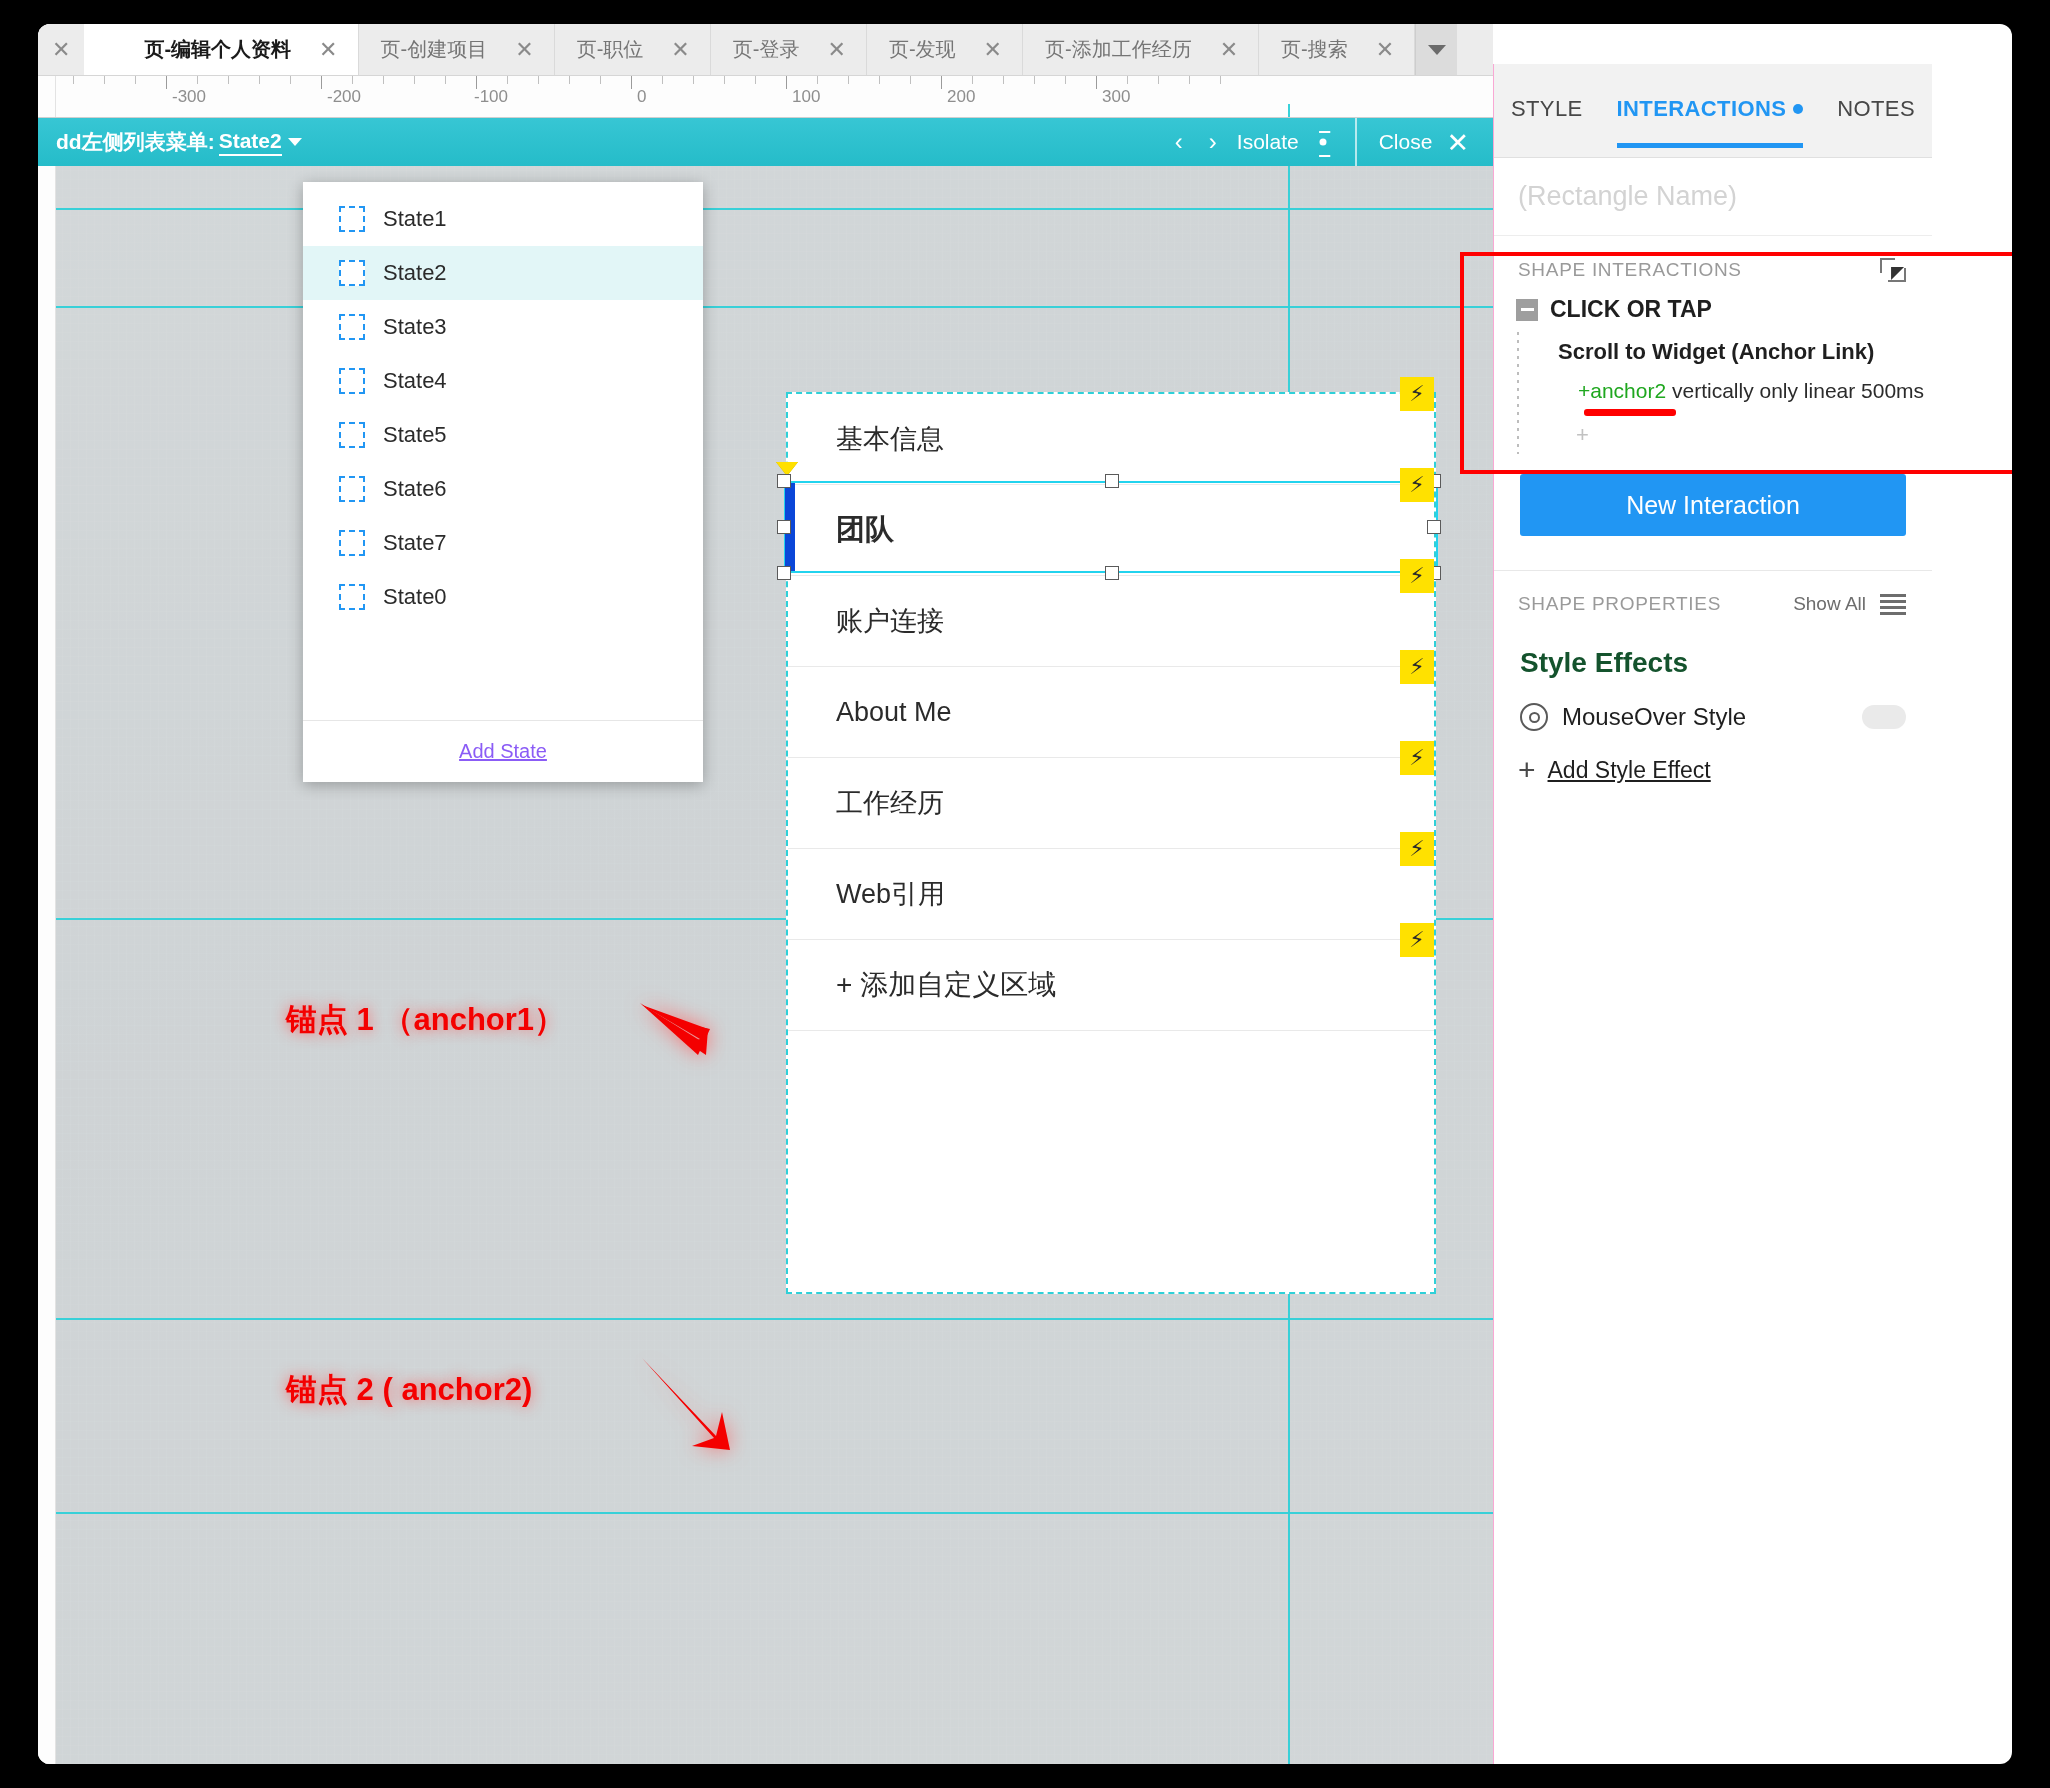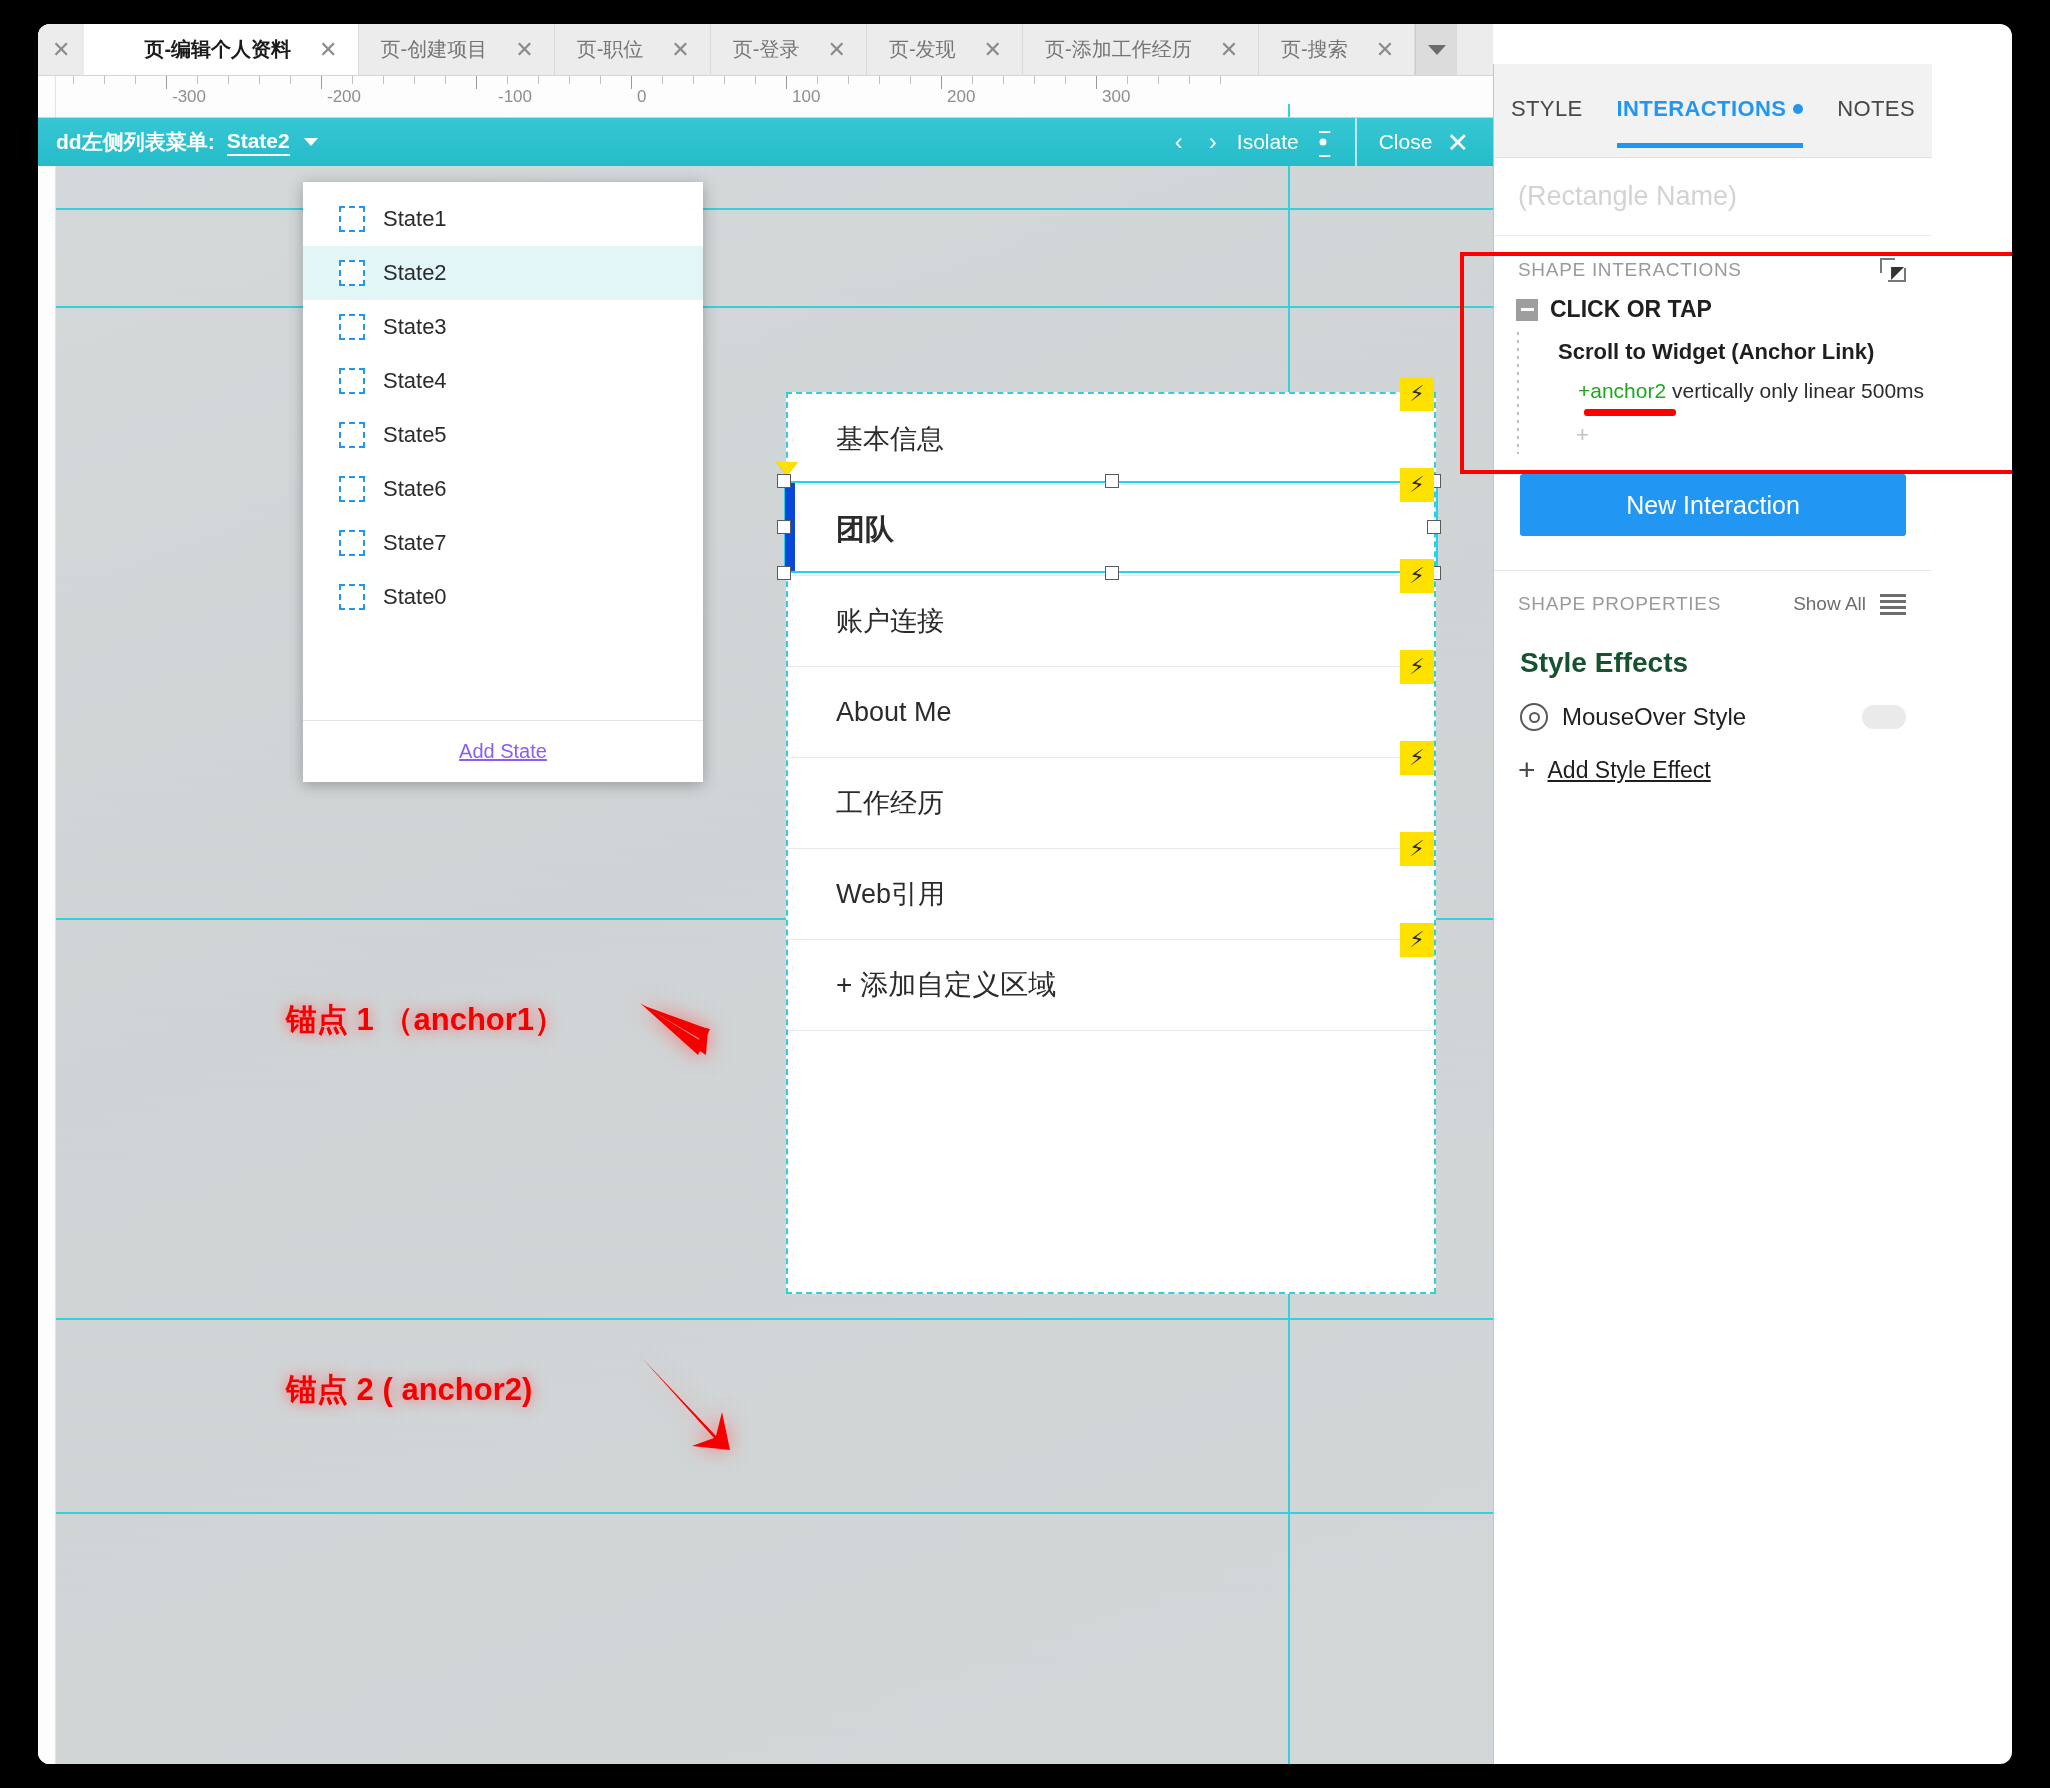--- a/index.html
+++ b/index.html
@@ -115,21 +115,21 @@
 
   
   .isolate-bar {
     position:absolute; left:0; top:94px;
     width:1455px; height:48px;
     background: linear-gradient(180deg,#37c6d4 0%, #25bcc9 100%);
     display:flex; align-items:center;
     color:#fff; z-index: 20;
     font-size: 21px;
   }
-  .iso-left { display:flex; align-items:center; padding-left:18px; gap: 12px; }
+  .iso-left { display:flex; align-items:center; padding-left:18px; gap: 4px; }
   .iso-widget { font-weight:bold; color:#ffffff; }
   .iso-state {
     font-weight:bold; color:#ffffff;
     border-bottom:2px solid #ffffff; padding-bottom:1px; cursor:pointer;
   }
   .iso-caret {
     width:0;height:0;border-left:7px solid transparent;border-right:7px solid transparent;
     border-top:8px solid #fff; margin-left:2px; cursor:pointer;
   }
   .iso-right { margin-left:auto; display:flex; align-items:center; height:100%; }
@@ -427,21 +427,21 @@
         <div class="rtick" style="left: 190px;"></div>
         <div class="rtick" style="left: 221px;"></div>
         <div class="rtick" style="left: 252px;"></div>
         <div class="rtick maj" style="left: 283px;"></div>
         <div class="rlabel" style="left: 289px;">-200</div>
         <div class="rtick" style="left: 314px;"></div>
         <div class="rtick" style="left: 345px;"></div>
         <div class="rtick" style="left: 376px;"></div>
         <div class="rtick" style="left: 407px;"></div>
         <div class="rtick maj" style="left: 438px;"></div>
-        <div class="rlabel" style="left: 460px;">-100</div>
+        <div class="rlabel" style="left: 436px;">-100</div>
         <div class="rtick" style="left: 469px;"></div>
         <div class="rtick" style="left: 500px;"></div>
         <div class="rtick" style="left: 531px;"></div>
         <div class="rtick" style="left: 562px;"></div>
         <div class="rtick maj" style="left: 593px;"></div>
         <div class="rlabel" style="left: 599px;">0</div>
         <div class="rtick" style="left: 624px;"></div>
         <div class="rtick" style="left: 655px;"></div>
         <div class="rtick" style="left: 686px;"></div>
         <div class="rtick" style="left: 717px;"></div>

